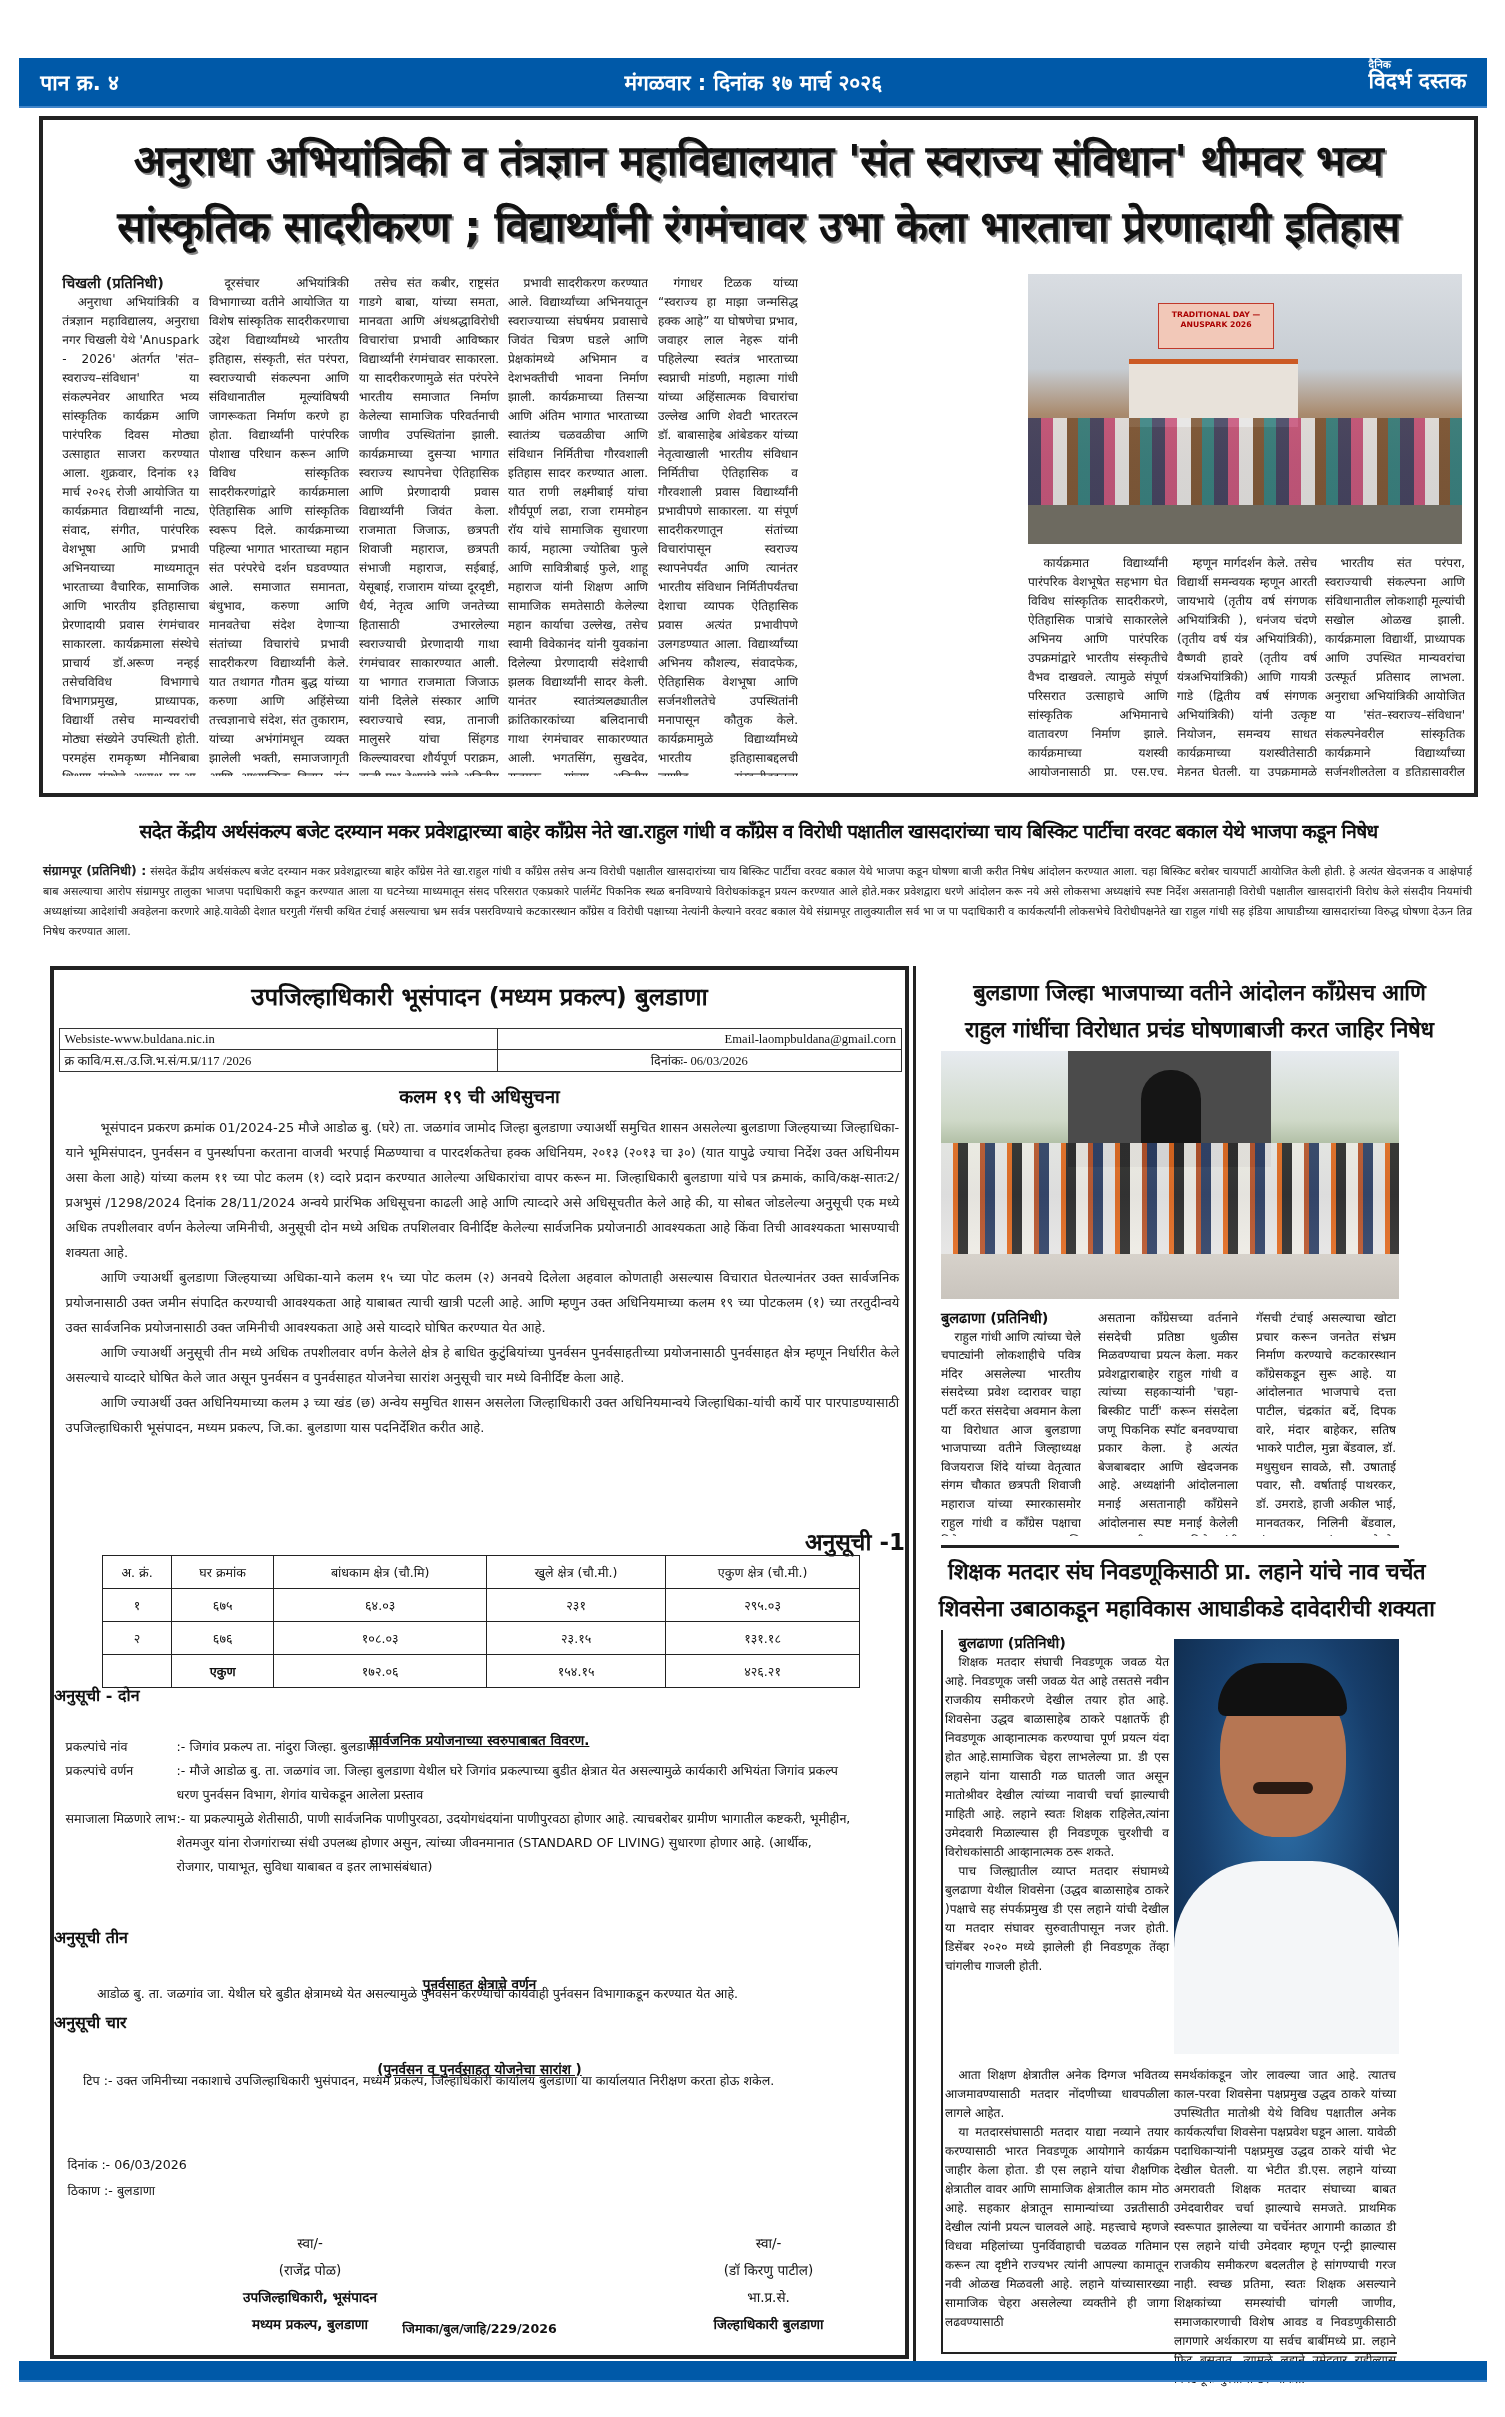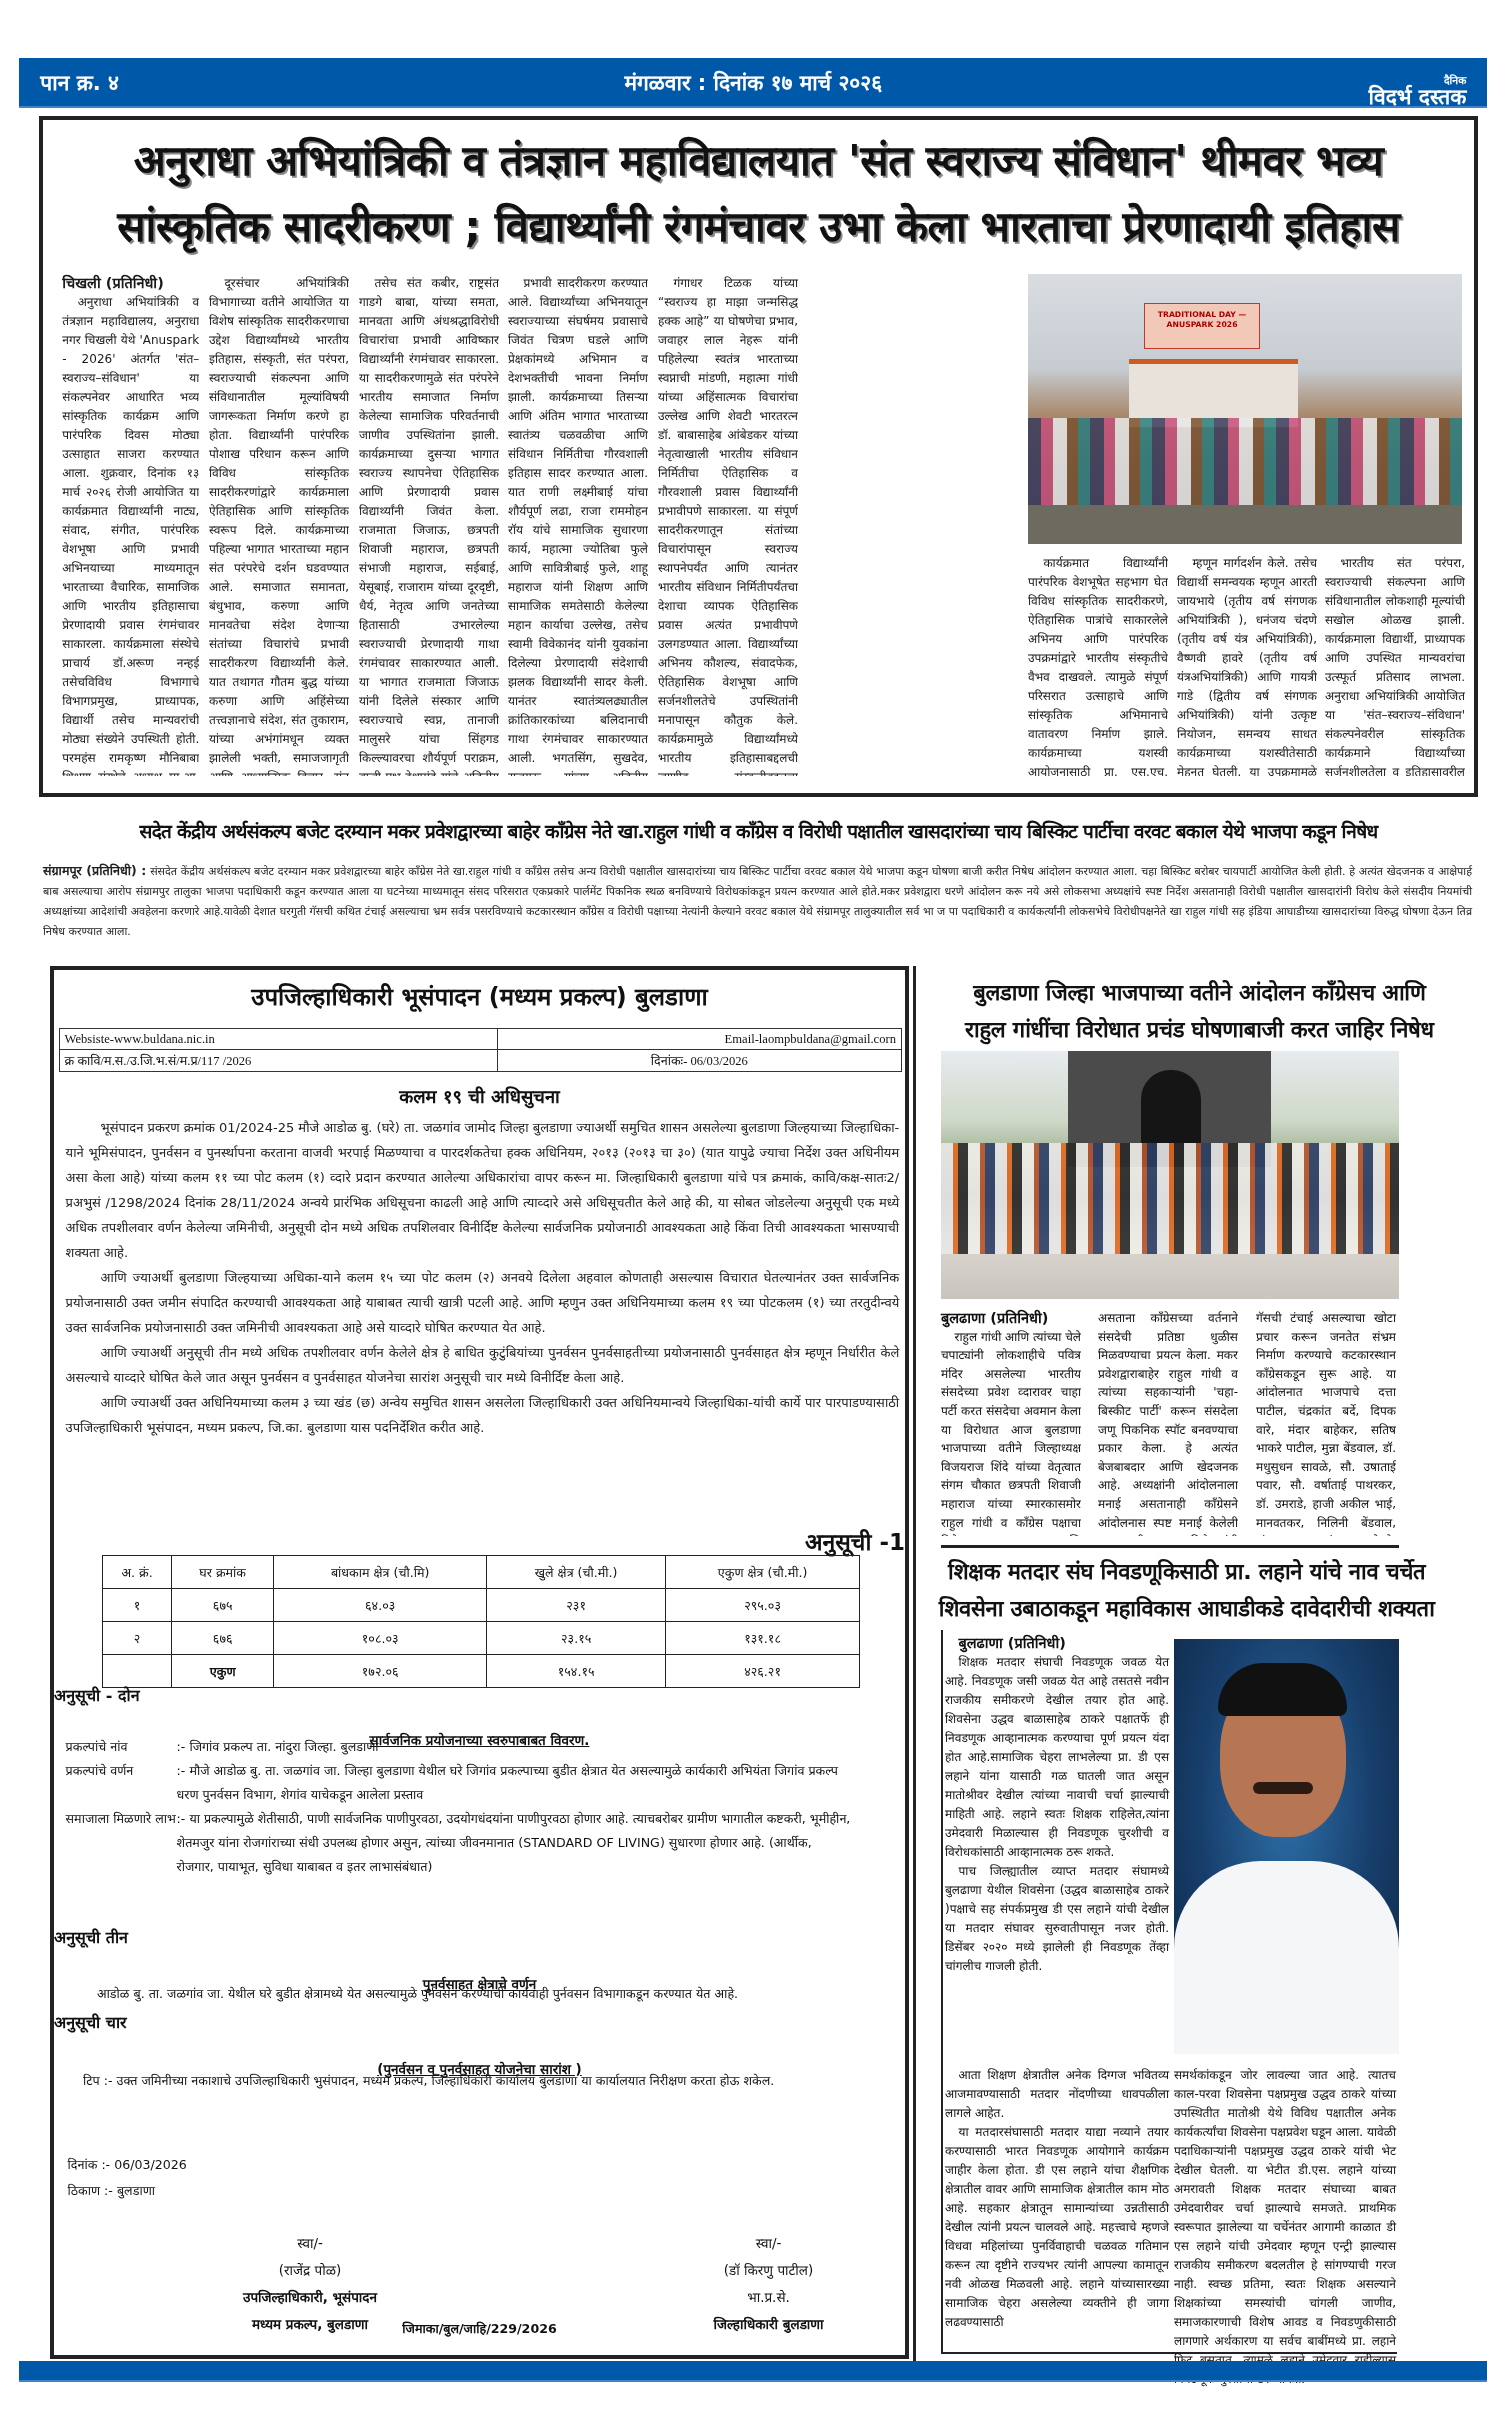--- a/index.html
+++ b/index.html
@@ -2,34 +2,34 @@
 <html><head>
 <meta charset="utf-8">
 <style>
   * { box-sizing: border-box; margin: 0; padding: 0; }
   html, body { width: 1505px; height: 2418px; background: #ffffff; overflow: hidden; }
   body { font-family: "DejaVu Sans", sans-serif; color: #111; position: relative; }
 
   .masthead { position: absolute; left: 19.3px; top: 58px; width: 1468px; height: 50px; background: #0059a8; border-bottom: 2.9px solid #3f84c9; color: #fff; }
   .masthead .page-no { position: absolute; left: 21px; top: 9.7px; font-size: 21px; font-weight: bold; }
   .masthead .date { position: absolute; left: 0; right: 0; top: 9.7px; text-align: center; font-size: 21px; font-weight: bold; }
-  .masthead .brand { position: absolute; right: 21px; top: 17px; text-align: right; line-height: 1; }
+  .masthead .brand { position: absolute; right: 21px; top: 1px; text-align: left; line-height: 1; }
   .masthead .brand .small { font-size: 10.6px; font-weight: bold; display: block; }
   .masthead .brand .big { font-size: 21px; font-weight: bold; display: block; margin-top: 1.9px; }
 
   .box-main { position: absolute; left: 39px; top: 116px; width: 1439px; height: 681px; border: 4.8px solid #222; background: #fff; }
   .headline-1 { position: absolute; left: 9.7px; right: 9.7px; top: 7.7px; text-align: center; font-size: 42px; font-weight: bold; line-height: 66px; letter-spacing: -0.5px; font-family: "DejaVu Sans", sans-serif; text-shadow: 1.9px 1.9px 0 #888; }
 
   .cols { position: absolute; top: 154px; font-family: "DejaVu Sans", sans-serif; font-size: 12px; line-height: 19px; text-align: justify; color: #1a1a1a; }
   .cols p { text-indent: 15.4px; }
   .dateline { font-weight: bold; font-size: 14.5px; }
 
   .photo { position: absolute; overflow: hidden; }
   .photo-event { left: 985px; top: 154px; width: 434px; height: 270px; background: linear-gradient(180deg,#d9dde2 0%,#c6ccd2 35%,#a98a6d 52%,#7b6b5e 70%,#5f564c 100%); }
-  .photo-event .banner { position: absolute; left: 116px; top: 29px; width: 116px; height: 46px; background: #f2c8b8; border: 1.9px solid #c0392b; font-size: 7.7px; text-align: center; color: #a00; padding-top: 5.8px; font-weight: bold; line-height: 9.7px; }
+  .photo-event .banner { position: absolute; left: 130px; top: 29px; width: 116px; height: 46px; background: #f2c8b8; border: 1.9px solid #c0392b; font-size: 7.7px; text-align: center; color: #a00; padding-top: 5.8px; font-weight: bold; line-height: 9.7px; }
   .photo-event .stage { position: absolute; left: 101px; top: 85px; width: 169px; height: 68px; background: #e8e2da; border-top: 5.8px solid #cc5a24; }
   .photo-event .crowd { position: absolute; left: 0; right: 0; bottom: 0; height: 126px; background: repeating-linear-gradient(90deg,#3b3b5c 0 13.5px,#c7507a 13.5px 25px,#e8e8e8 25px 39px,#7a5230 39px 50px,#2d7d7d 50px 62px); opacity: .85; }
   .photo-event .floor { position: absolute; left: 0; right: 0; bottom: 0; height: 39px; background: #6d6a60; }
 
   .headline-2 { position: absolute; left: 39px; top: 813px; width: 1439px; text-align: center; font-size: 19px; font-weight: bold; line-height: 37px; letter-spacing: -0.7px; }
   .para-2 { position: absolute; left: 43px; top: 861px; width: 1429px; font-size: 11px; line-height: 20px; text-align: justify; color: #222; }
   .para-2 .dl { font-weight: bold; font-size: 12.6px; }
 
   .notice { position: absolute; left: 50px; top: 966px; width: 859px; height: 1393px; border: 4.8px solid #222; background: #fff; }
   .notice .title { position: absolute; left: 0; right: 0; top: 9.7px; text-align: center; font-size: 24px; font-weight: bold; line-height: 35px; }

